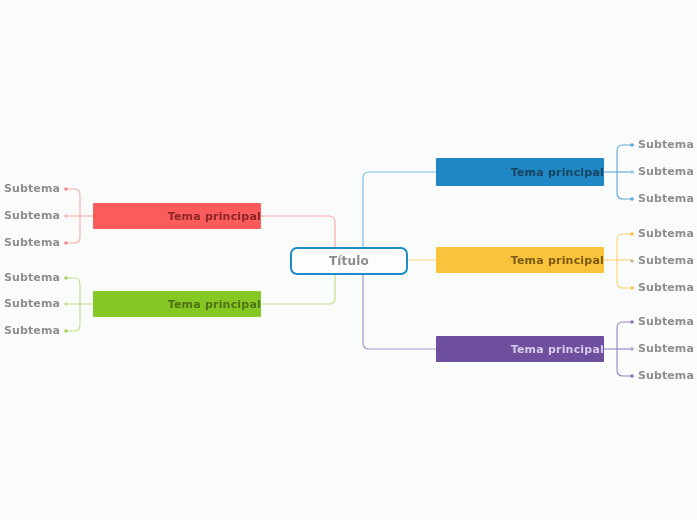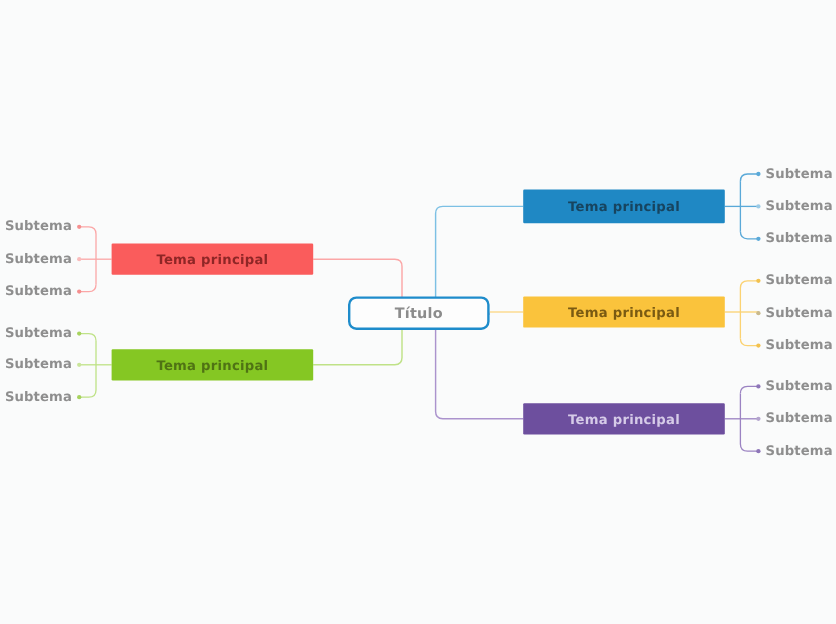--- a/index.html
+++ b/index.html
@@ -39,20 +39,21 @@
   }
   .root-node {
     border: 2px solid #1e8ccb;
     background: #fdfdfd;
     border-radius: 7px;
     color: #8c8c8c;
     font-size: 12px;
   }
   .topic {
     border-radius: 1px;
+    justify-content: flex-end;
   }
   .topic-blue   { background: #1f88c4; color: #17445f; }
   .topic-yellow { background: #fac33c; color: #7a5a12; }
   .topic-purple { background: #6d4f9e; color: #d6cbe8; }
   .topic-red    { background: #fa5c5c; color: #8e2626; }
   .topic-green  { background: #85c723; color: #4f7314; }
   .subtopic {
     position: absolute;
     font-size: 11px;
     font-weight: bold;

